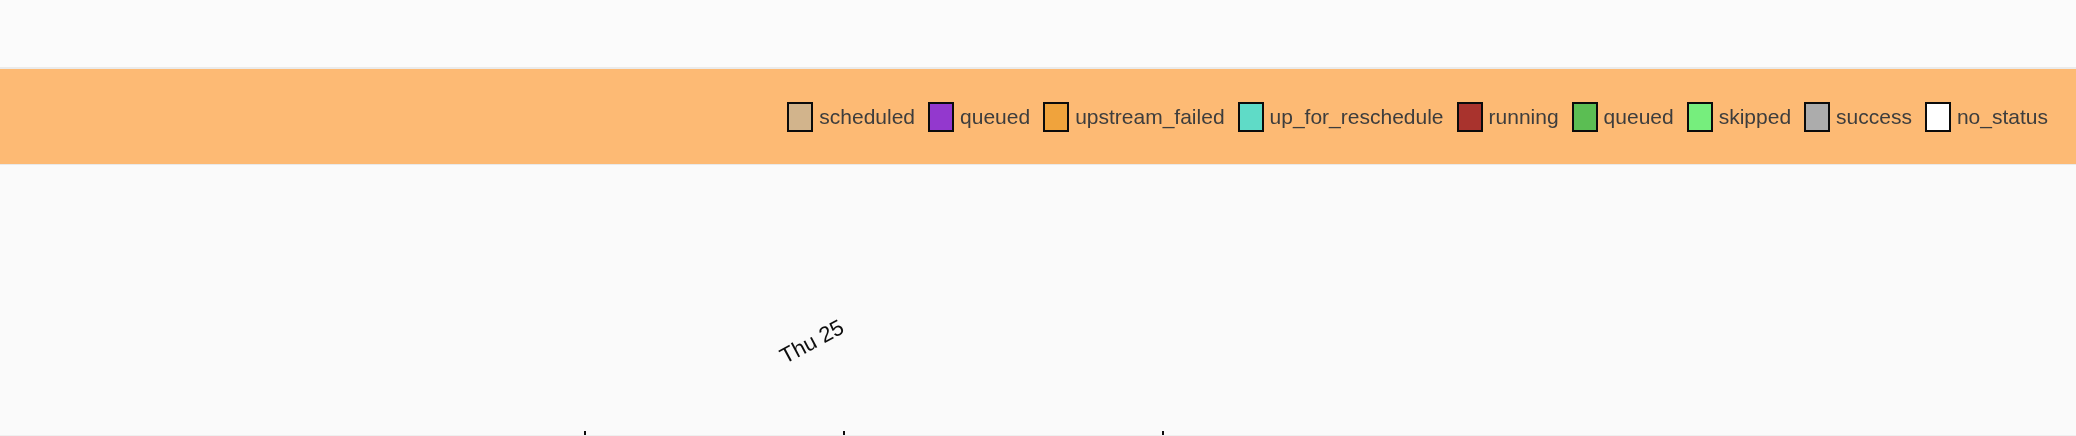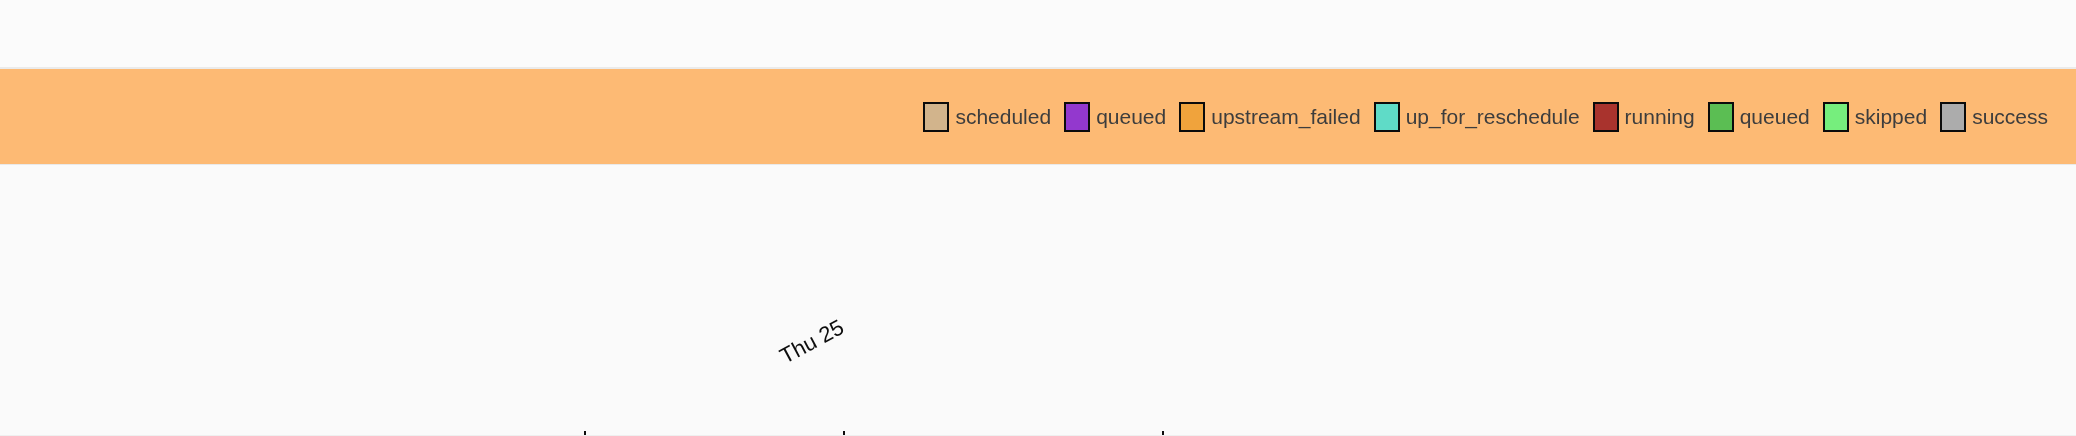--- a/index.html
+++ b/index.html
@@ -122,20 +122,24 @@
           <span class="legend-label">queued</span>
         </span>
         <span class="legend-item">
           <span class="swatch" style="background: rgb(118, 238, 125);"></span>
           <span class="legend-label">skipped</span>
         </span>
         <span class="legend-item">
           <span class="swatch" style="background: rgb(172, 172, 172);"></span>
           <span class="legend-label">success</span>
         </span>
+        <span class="legend-item">
+          <span class="swatch" style="background: rgb(255, 255, 255);"></span>
+          <span class="legend-label">no_status</span>
+        </span>
       </div>
   </div>
 
   <div class="chart-area">
 
     <div class="tick tick-left"></div>
     <div class="tick tick-mid"></div>
     <div class="tick tick-right"></div>
     <div class="axis-label">Thu 25</div>
 

